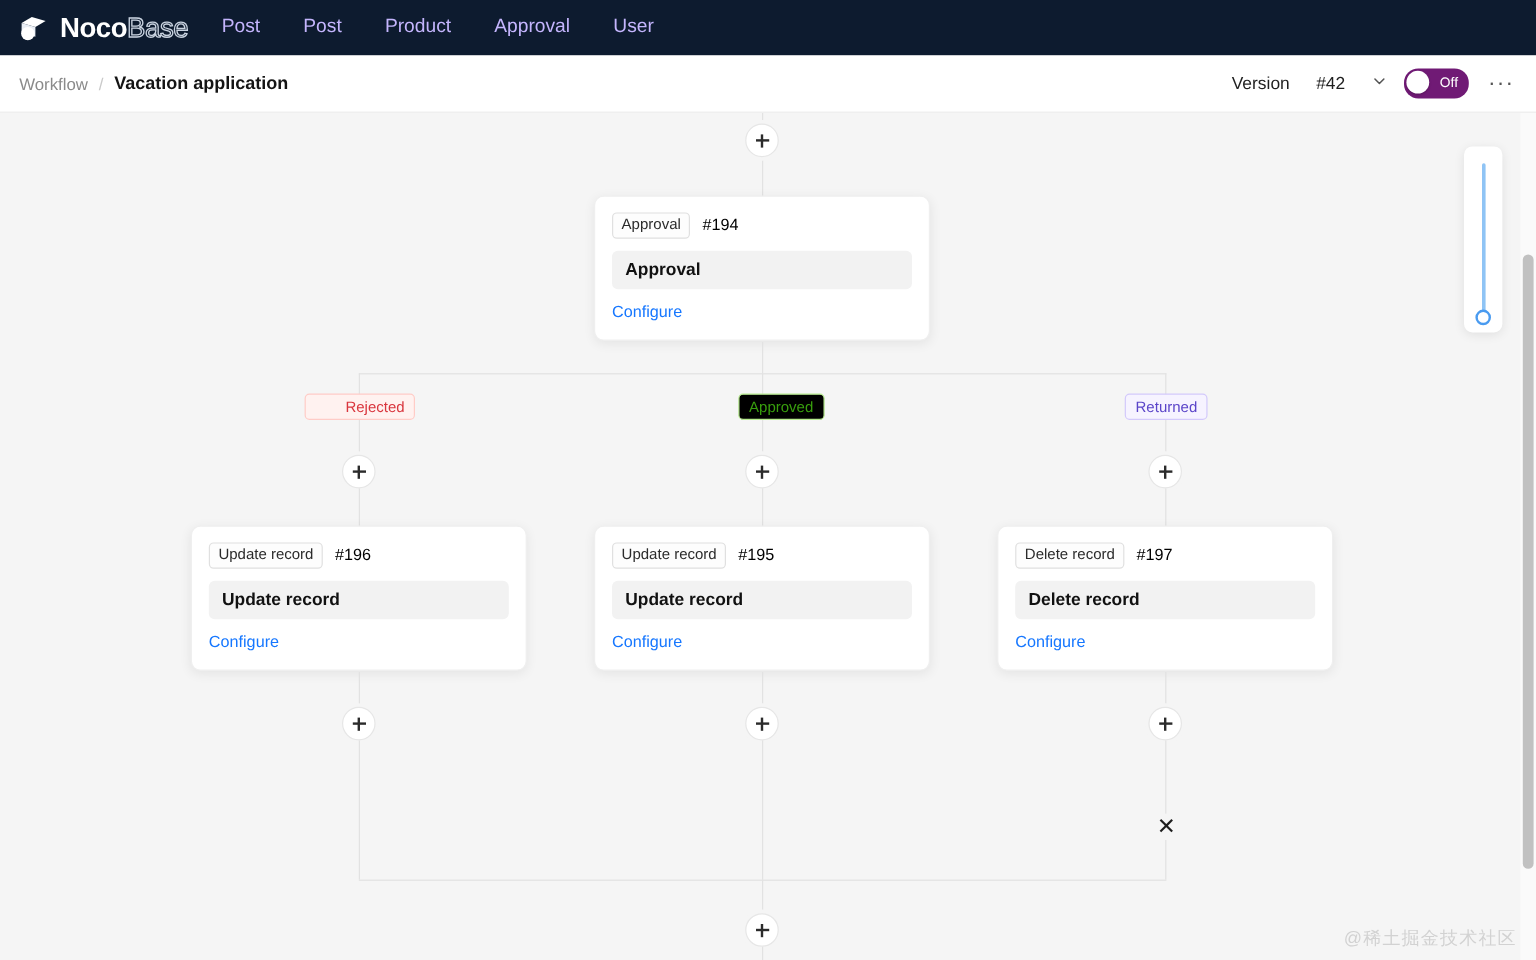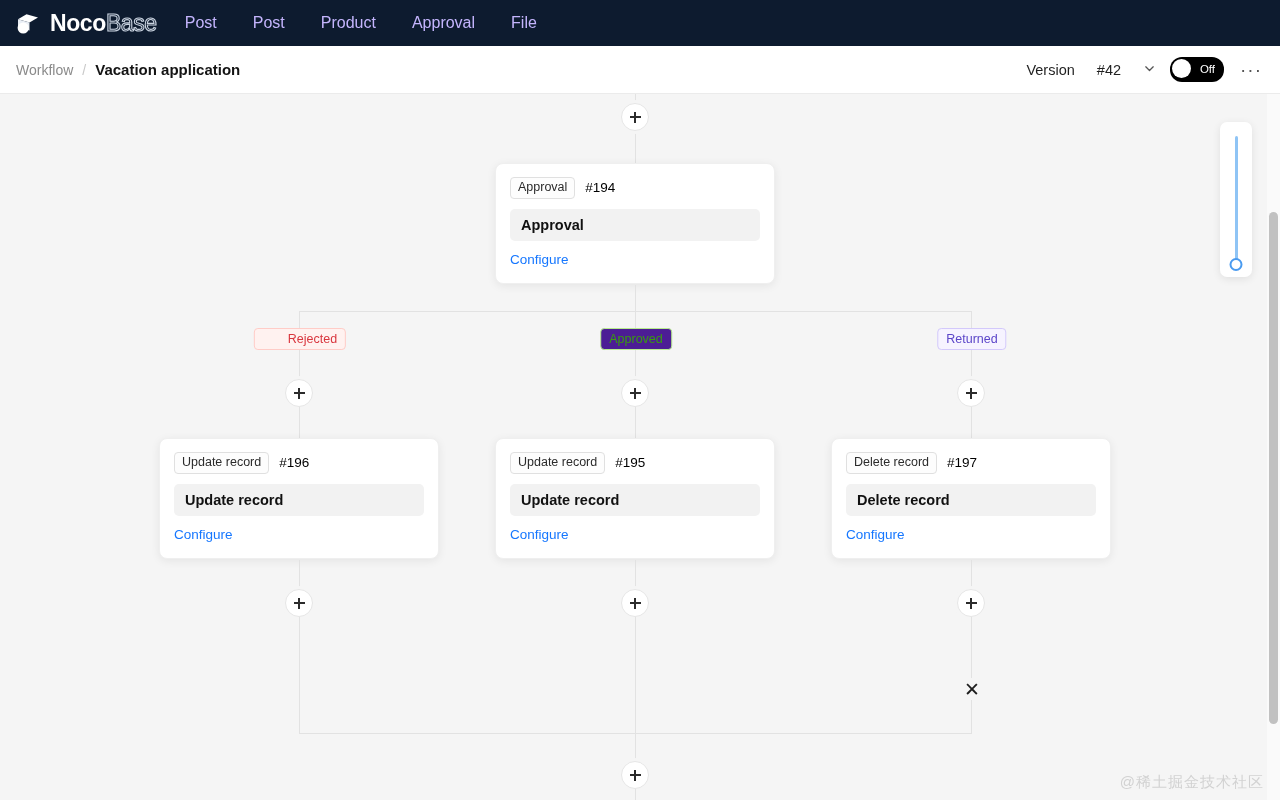--- a/index.html
+++ b/index.html
@@ -61,21 +61,21 @@
   .crumb-current { color: #141414; font-size: 15px; font-weight: 700; }
 
   .subbar-right { margin-left: auto; display: flex; align-items: center; gap: 14px; }
   .version-btn {
     display: flex; align-items: center; gap: 22px;
     font-size: 14.5px; color: #1f1f1f; cursor: pointer;
   }
   .chev { display: inline-block; color: #555; }
   .toggle {
     width: 54px; height: 25px; border-radius: 12px;
-    background: #000000; position: relative; cursor: pointer; flex: none;
+    background: #701a75; position: relative; cursor: pointer; flex: none;
   }
   .toggle-knob {
     position: absolute; left: 2px; top: 2px;
     width: 19px; height: 19px; border-radius: 50%;
     background: #fff;
     box-shadow: 0 1px 2px rgba(0,0,0,.2);
   }
   .toggle-label {
     position: absolute; right: 9px; top: 50%; transform: translateY(-50%);
     color: #fff; font-size: 11.5px; line-height: 1;
@@ -151,21 +151,21 @@
     position: absolute;
     font-size: 12.5px;
     border-radius: 4px;
     padding: 2px 8px;
     line-height: 1.3;
     background: #fff;
     white-space: nowrap;
     transform: translateX(-50%);
   }
   .branch-rejected { color: #d9363e; border: 1px solid #ffccc7; background: #fff2f0; }
-  .branch-approved { color: #389e0d; border: 1px solid #b7eb8f; background: #4c1d95; }
+  .branch-approved { color: #389e0d; border: 1px solid #b7eb8f; background: #000000; margin-left: 15px; }
   .branch-returned { color: #5b45c9; border: 1px solid #d3c9fb; background: #f6f3ff; }
 
   
   .branch-remove {
     position: absolute;
     width: 22px; height: 22px;
     display: flex; align-items: center; justify-content: center;
     cursor: pointer;
     font-size: 19px; color: #1d1d1d;
     line-height: 1;
@@ -242,21 +242,21 @@
       </svg>
     </span>
     <span class="logo-text"><span class="noco">Noco</span><span class="base">Base</span></span>
   </div>
 
   <div class="nav-items">
     <div class="nav-item">Post</div>
     <div class="nav-item">Post</div>
     <div class="nav-item">Product</div>
     <div class="nav-item">Approval</div>
-    <div class="nav-item">File</div>
+    <div class="nav-item">User</div>
   </div>
 
 </div>
 
 <div class="subbar">
   <div style="display:flex;align-items:center;">
     <span class="crumb-link">Workflow</span>
     <span class="crumb-sep">/</span>
     <span class="crumb-current">Vacation application</span>
   </div>

